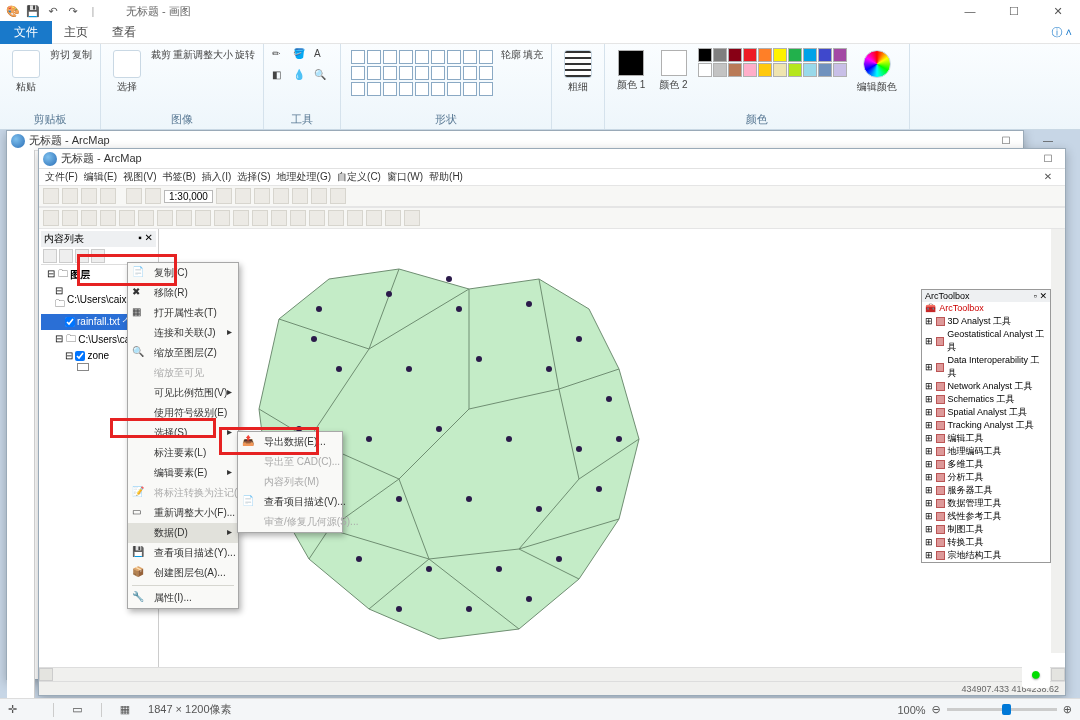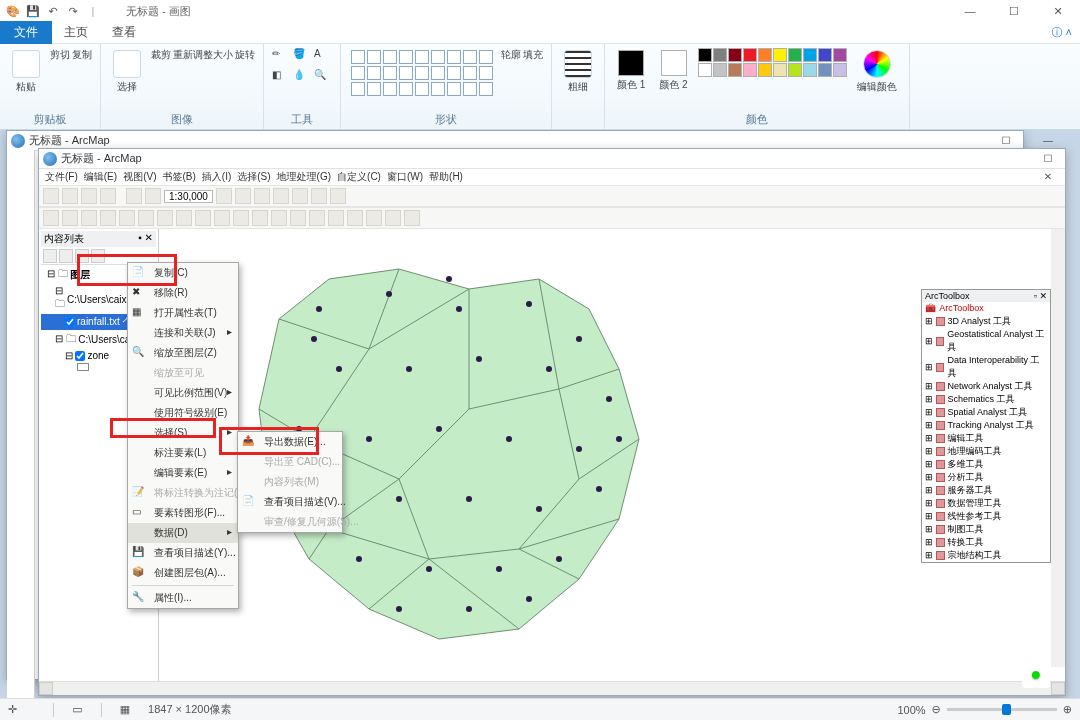--- a/index.html
+++ b/index.html
@@ -406,35 +406,38 @@
               </div>
           </div>
           <div class="arc-vscroll"></div>
         </div>
       </div>
       <div class="arc-hscroll">
           <div class="btn"></div>
           <div style="flex:1"></div>
           <div class="btn"></div>
         </div>
+      <div class="arc-status">
+          <span>434907.433  4164238.62</span>
+        </div>
 
       <div class="ctx" style="left:88px; top:113px; width:112px;">
         <div class="mi"><span class="icn">📄</span><span>复制(C)</span></div>
         <div class="mi"><span class="icn">✖</span><span>移除(R)</span></div>
         <div class="mi"><span class="icn">▦</span><span>打开属性表(T)</span></div>
         <div class="mi"><span>连接和关联(J)</span><span class="arr">▸</span></div>
         <div class="mi"><span class="icn">🔍</span><span>缩放至图层(Z)</span></div>
         <div class="mi disabled"><span>缩放至可见</span></div>
         <div class="mi"><span>可见比例范围(V)</span><span class="arr">▸</span></div>
         <div class="mi"><span>使用符号级别(E)</span></div>
         <div class="mi"><span>选择(S)</span><span class="arr">▸</span></div>
         <div class="mi"><span>标注要素(L)</span></div>
         <div class="mi"><span>编辑要素(E)</span><span class="arr">▸</span></div>
         <div class="mi disabled"><span class="icn">📝</span><span>将标注转换为注记(N)...</span></div>
-        <div class="mi"><span class="icn">▭</span><span>要素转图形(F)...</span></div>
+        <div class="mi"><span class="icn">▭</span><span>重新调整大小(F)...</span></div>
         <div class="mi sel"><span>数据(D)</span><span class="arr">▸</span></div>
         <div class="mi"><span class="icn">💾</span><span>查看项目描述(Y)...</span></div>
         <div class="mi"><span class="icn">📦</span><span>创建图层包(A)...</span></div>
         <div class="sep"></div>
         <div class="mi"><span class="icn">🔧</span><span>属性(I)...</span></div>
       </div>
 
       <div class="ctx" style="left:198px; top:282px; width:106px;">
         <div class="mi"><span class="icn">📤</span><span>导出数据(E)...</span></div>
         <div class="mi disabled"><span>导出至 CAD(C)...</span></div>

